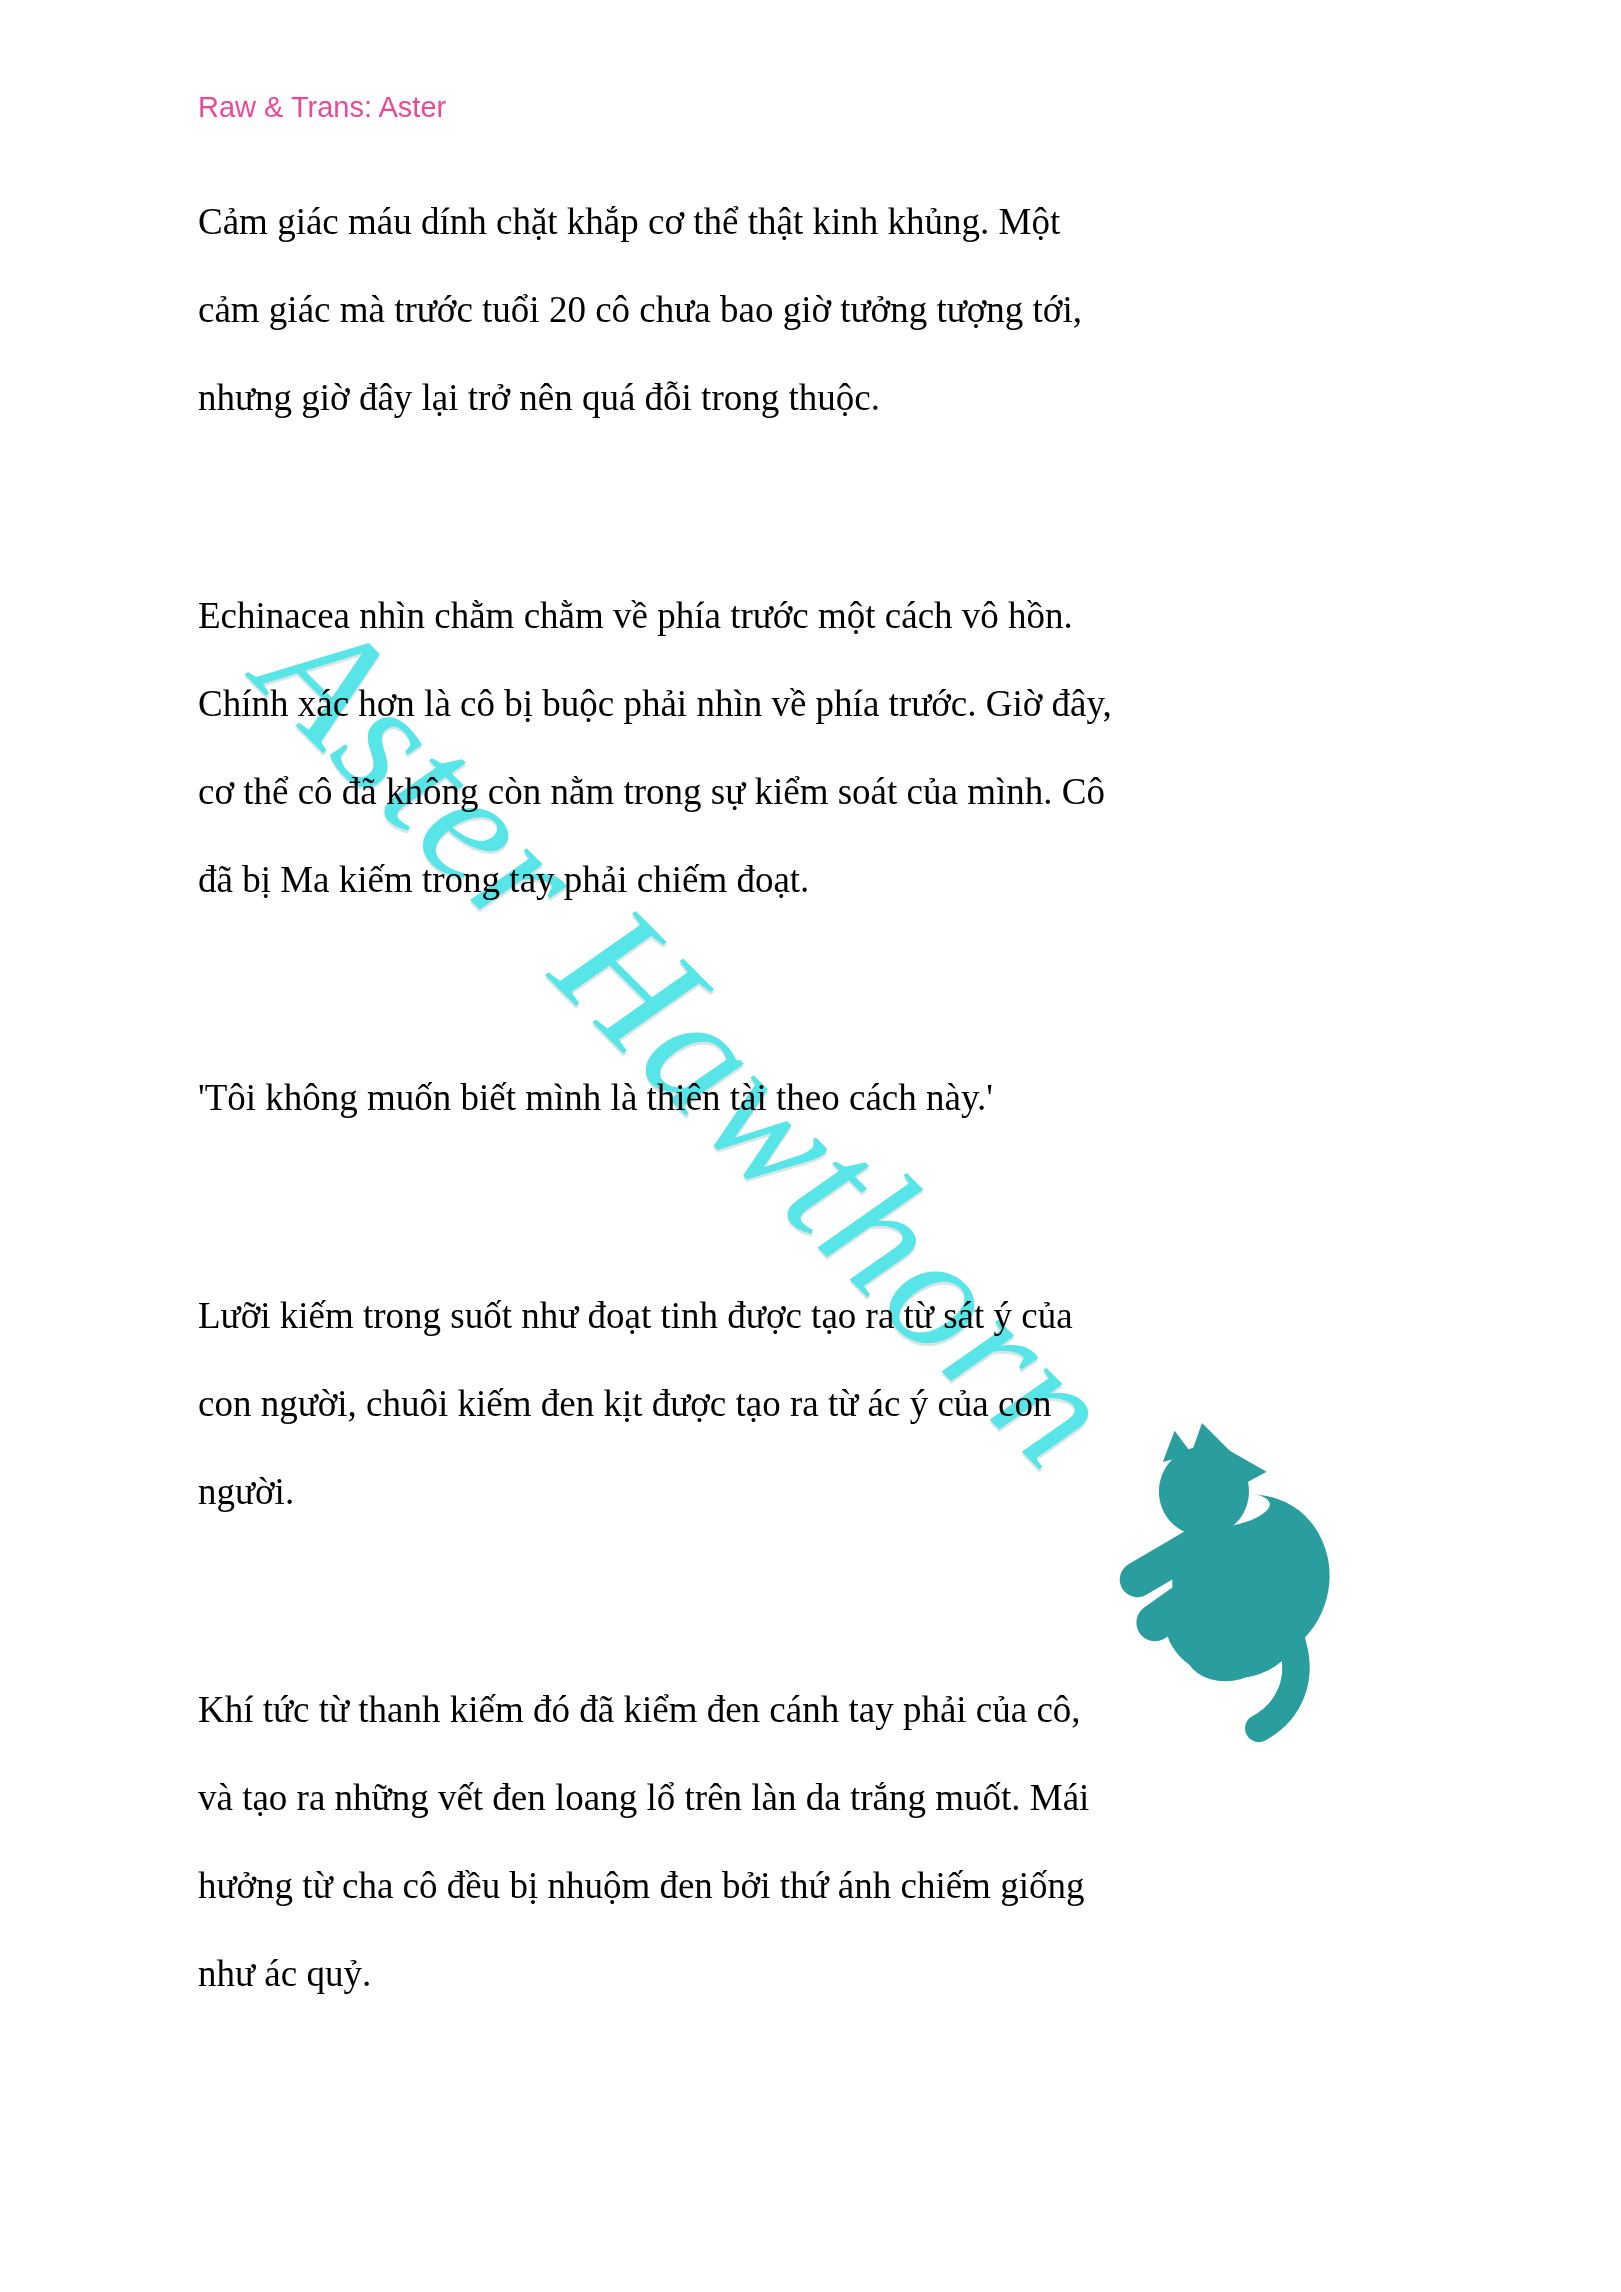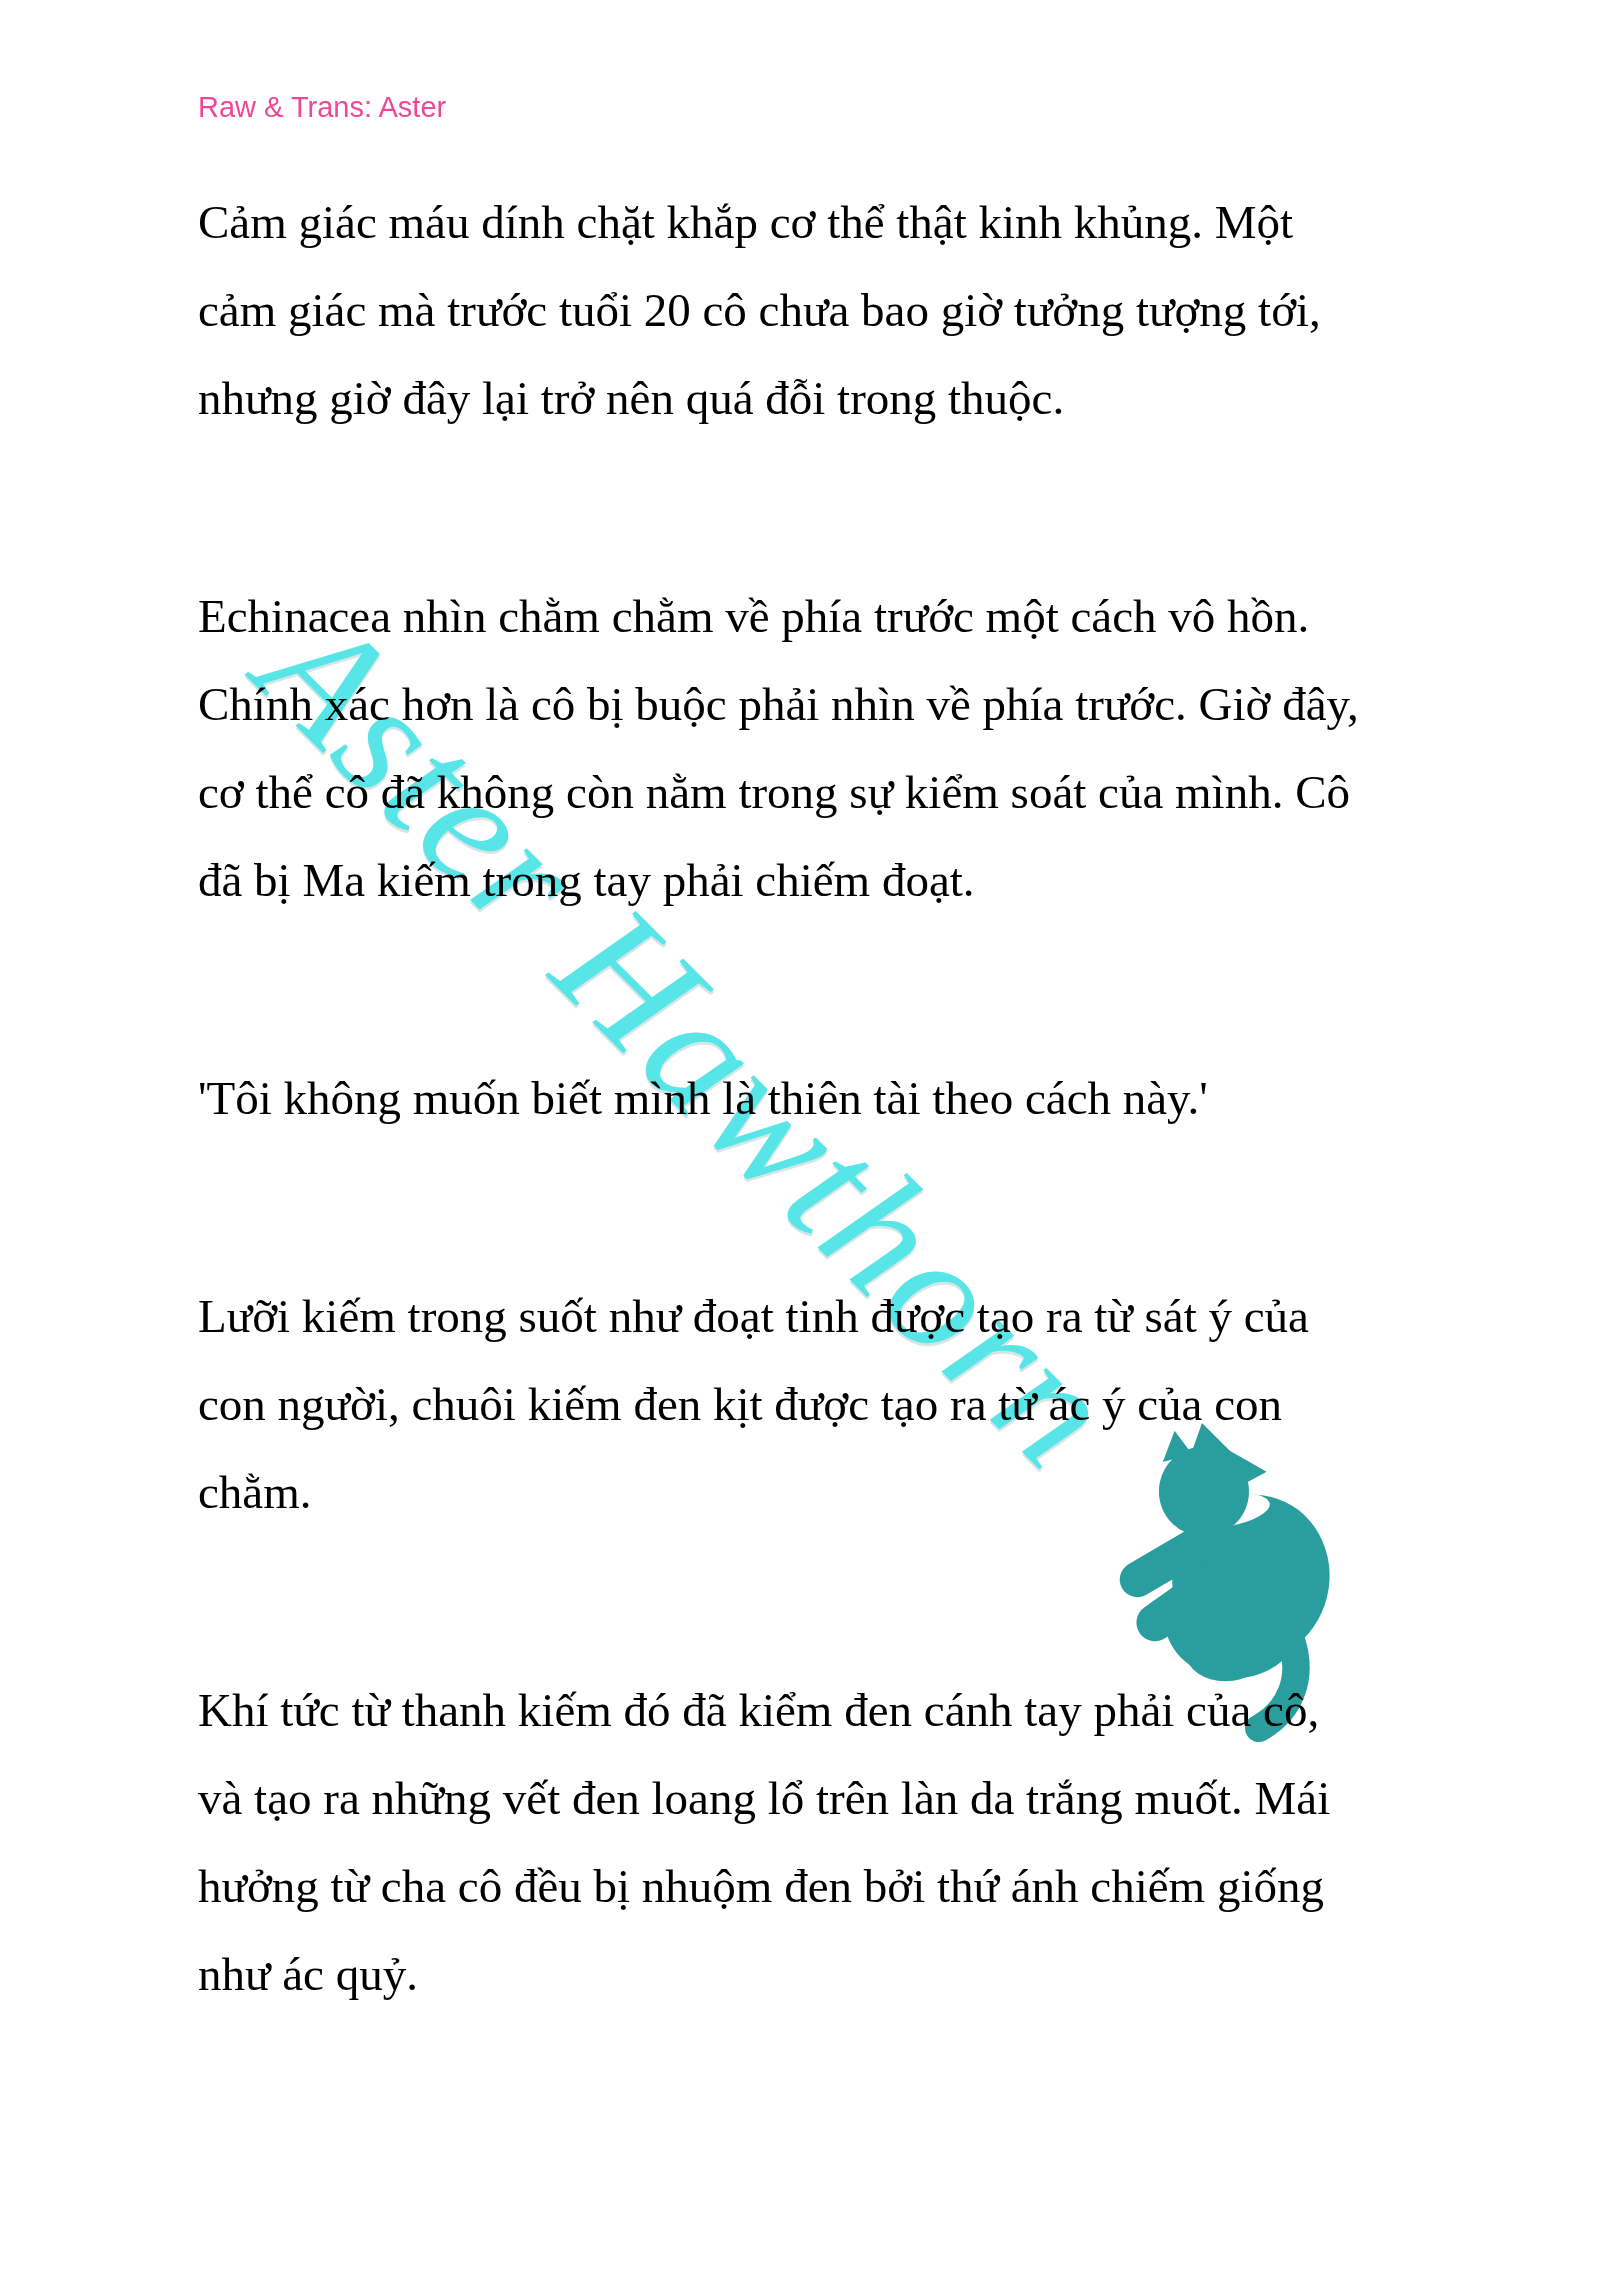--- a/index.html
+++ b/index.html
@@ -40,21 +40,21 @@
   }
   .doc{
     position:absolute;
     left:198px;top:178px;
     width:1245px;
     z-index:2;
   }
   .para{margin:0 0 130px 0;}
   .line{
     height:88px;line-height:88px;
-    font-size:47px;
+    font-size:37px;
     color:#000;
     white-space:nowrap;
   }
 </style>
 </head>
 <body>
 
 <div class="page">
 
   <div class="credit">Raw &amp; Trans: Aster</div>
@@ -91,21 +91,21 @@
         <div class="line">Chính xác hơn là cô bị buộc phải nhìn về phía trước. Giờ đây,</div>
         <div class="line">cơ thể cô đã không còn nằm trong sự kiểm soát của mình. Cô</div>
         <div class="line">đã bị Ma kiếm trong tay phải chiếm đoạt.</div>
       </div>
       <div class="para">
         <div class="line">'Tôi không muốn biết mình là thiên tài theo cách này.'</div>
       </div>
       <div class="para">
         <div class="line">Lưỡi kiếm trong suốt như đoạt tinh được tạo ra từ sát ý của</div>
         <div class="line">con người, chuôi kiếm đen kịt được tạo ra từ ác ý của con</div>
-        <div class="line">chằm.</div>
+        <div class="line">người.</div>
       </div>
       <div class="para">
         <div class="line">Khí tức từ thanh kiếm đó đã kiểm đen cánh tay phải của cô,</div>
         <div class="line">và tạo ra những vết đen loang lổ trên làn da trắng muốt. Mái</div>
         <div class="line">hưởng từ cha cô đều bị nhuộm đen bởi thứ ánh chiếm giống</div>
         <div class="line">như ác quỷ.</div>
       </div>
     </div>
 
 </div>

